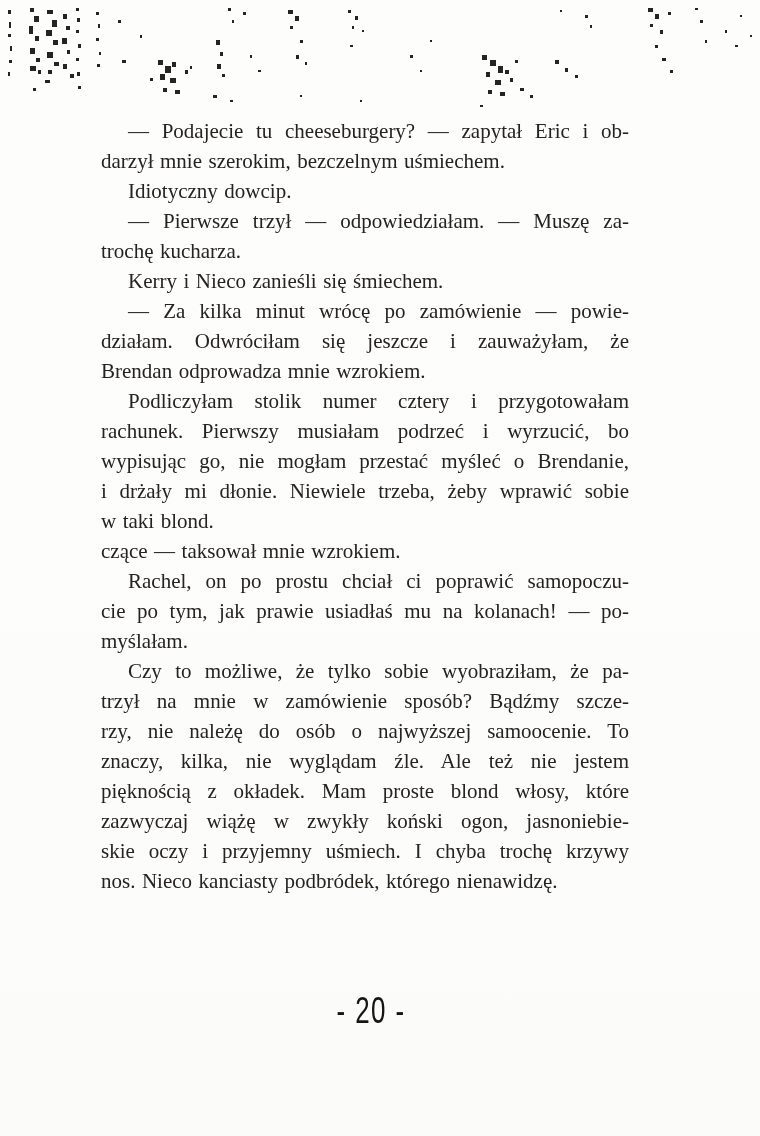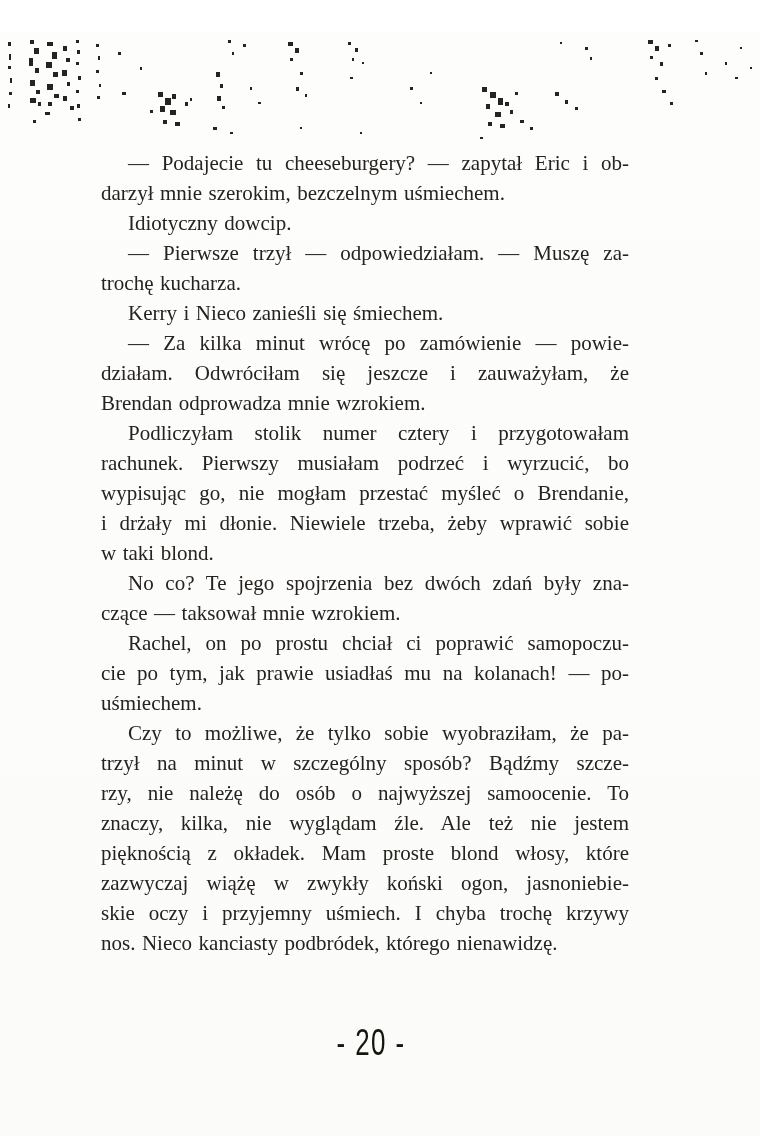--- a/index.html
+++ b/index.html
@@ -4,21 +4,20 @@
 <style>
   html,body { margin:0; padding:0; }
   body {
     width:760px; height:1136px; position:relative; overflow:hidden;
     background:#ffffff;
     font-family:"Liberation Serif", serif;
   }
   .page {
     position:absolute; inset:0;
     background:linear-gradient(180deg,#fdfdfc 0%, #fcfcfb 60%, #fbfbf9 100%);
-    margin-top:32px;
   }
   .scan-noise {
     position:absolute; left:0; top:0; width:760px; height:130px;
   }
   .text-block {
     position:absolute; left:101px; top:116px; width:528px;
     color:#26231f; font-size:21px; line-height:30px;
     word-spacing:0.06em;
   }
   .paragraph { margin:0; }
@@ -186,31 +185,30 @@
         <div class="line last">Brendan odprowadza mnie wzrokiem.</div>
       </div>
       <div class="paragraph">
         <div class="line first">Podliczyłam stolik numer cztery i przygotowałam</div>
         <div class="line">rachunek. Pierwszy musiałam podrzeć i wyrzucić, bo</div>
         <div class="line">wypisując go, nie mogłam przestać myśleć o Brendanie,</div>
         <div class="line">i drżały mi dłonie. Niewiele trzeba, żeby wprawić sobie</div>
         <div class="line last">w taki blond.</div>
       </div>
       <div class="paragraph">
-        <div class="line first">No co? Te jego spojrzenia bez dwóch zdań były zna-</div>
         <div class="line last">czące — taksował mnie wzrokiem.</div>
       </div>
       <div class="paragraph">
         <div class="line first">Rachel, on po prostu chciał ci poprawić samopoczu-</div>
         <div class="line">cie po tym, jak prawie usiadłaś mu na kolanach! — po-</div>
-        <div class="line last">uśmiechem.</div>
+        <div class="line last">myślałam.</div>
       </div>
       <div class="paragraph">
         <div class="line first">Czy to możliwe, że tylko sobie wyobraziłam, że pa-</div>
-        <div class="line">trzył na minut w szczególny sposób? Bądźmy szcze-</div>
+        <div class="line">trzył na mnie w zamówienie sposób? Bądźmy szcze-</div>
         <div class="line">rzy, nie należę do osób o najwyższej samoocenie. To</div>
         <div class="line">znaczy, kilka, nie wyglądam źle. Ale też nie jestem</div>
         <div class="line">pięknością z okładek. Mam proste blond włosy, które</div>
         <div class="line">zazwyczaj wiążę w zwykły koński ogon, jasnoniebie-</div>
         <div class="line">skie oczy i przyjemny uśmiech. I chyba trochę krzywy</div>
         <div class="line last">nos. Nieco kanciasty podbródek, którego nienawidzę.</div>
       </div>
     </div>
 
   <div class="page-number">

